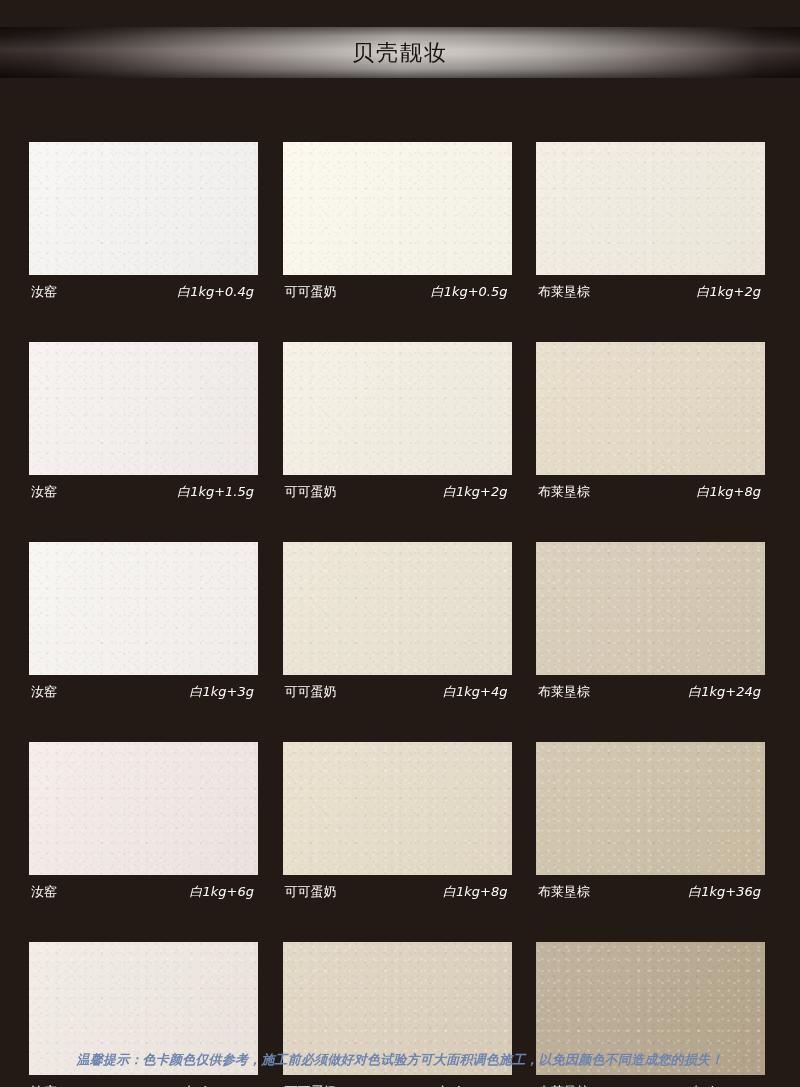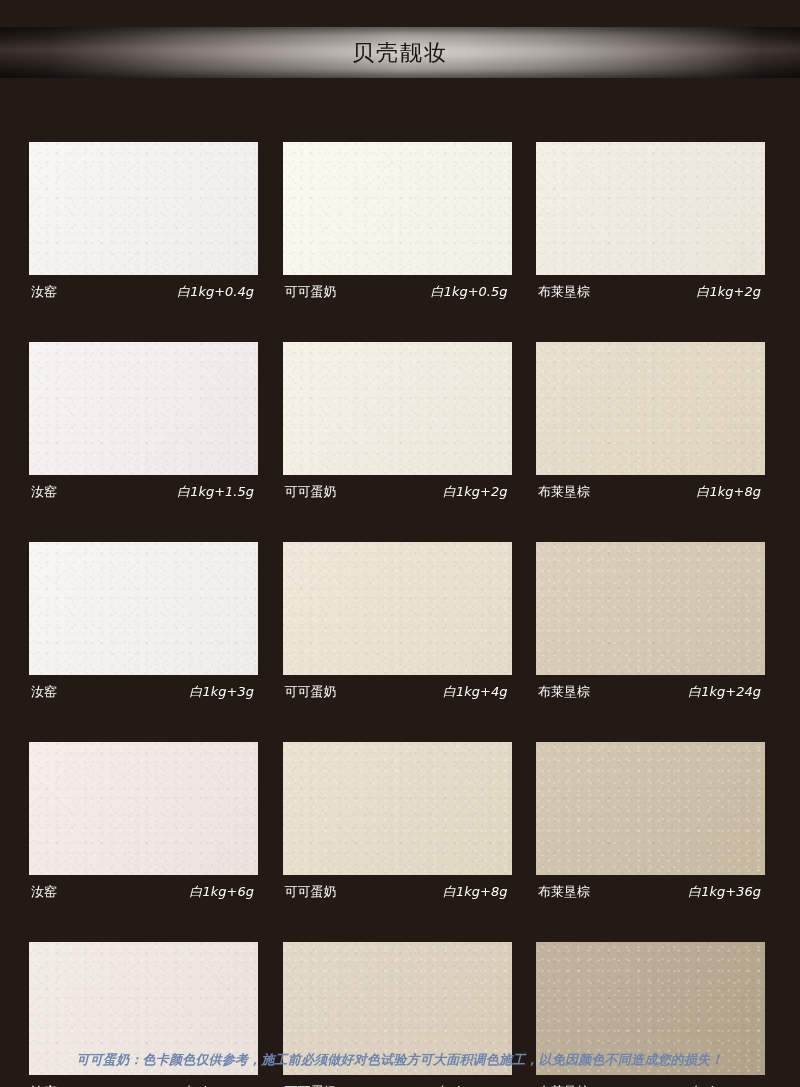--- a/index.html
+++ b/index.html
@@ -302,14 +302,14 @@
         </div>
         <div class="caption">
           <span class="caption-name">布莱垦棕</span>
           <span class="caption-ratio">白1kg+60g</span>
         </div>
       </div>
     </div>
   </div>
 
 <div class="footer">
-  <span class="footer-text">可可蛋奶：色卡颜色仅供参考，施工前必须做好对色试验方可大面积调色施工，以免因颜色不同造成您的损失！</span>
+  <span class="footer-text">温馨提示：色卡颜色仅供参考，施工前必须做好对色试验方可大面积调色施工，以免因颜色不同造成您的损失！</span>
 </div>
 
 </body></html>

